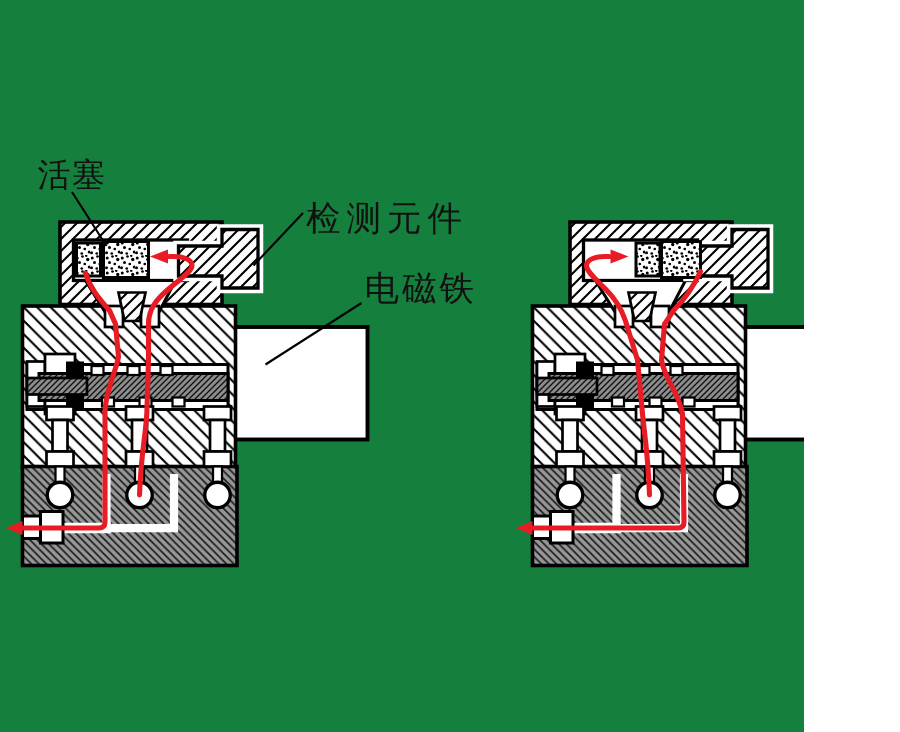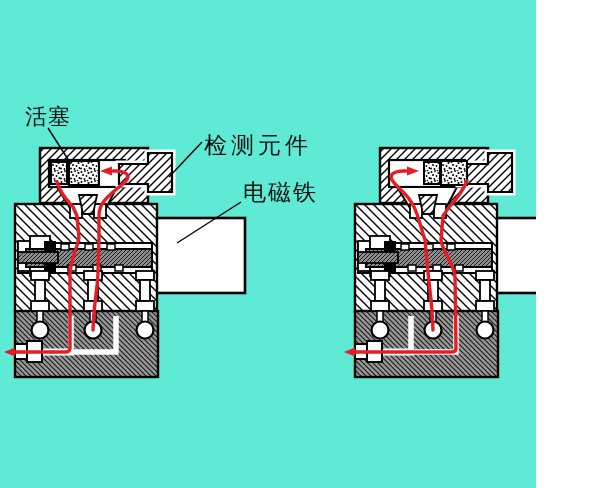--- a/index.html
+++ b/index.html
@@ -1,17 +1,17 @@
 <!DOCTYPE html>
 <html><head>
 <meta charset="utf-8">
 <style>
   html,body { margin:0; padding:0; background:#ffffff; }
   .stage {
-    position:relative; width:536px; height:488px; background:#5eead4;
+    position:relative; width:536px; height:488px; background:#15803d;
     font-family:"Liberation Serif","DejaVu Serif",serif;
     overflow:hidden;
   }
   svg { display:block; }
   text.diagram-label {
     font-family:"Liberation Serif","DejaVu Serif",serif;
     fill:#111111;
   }
 </style>
 </head>

